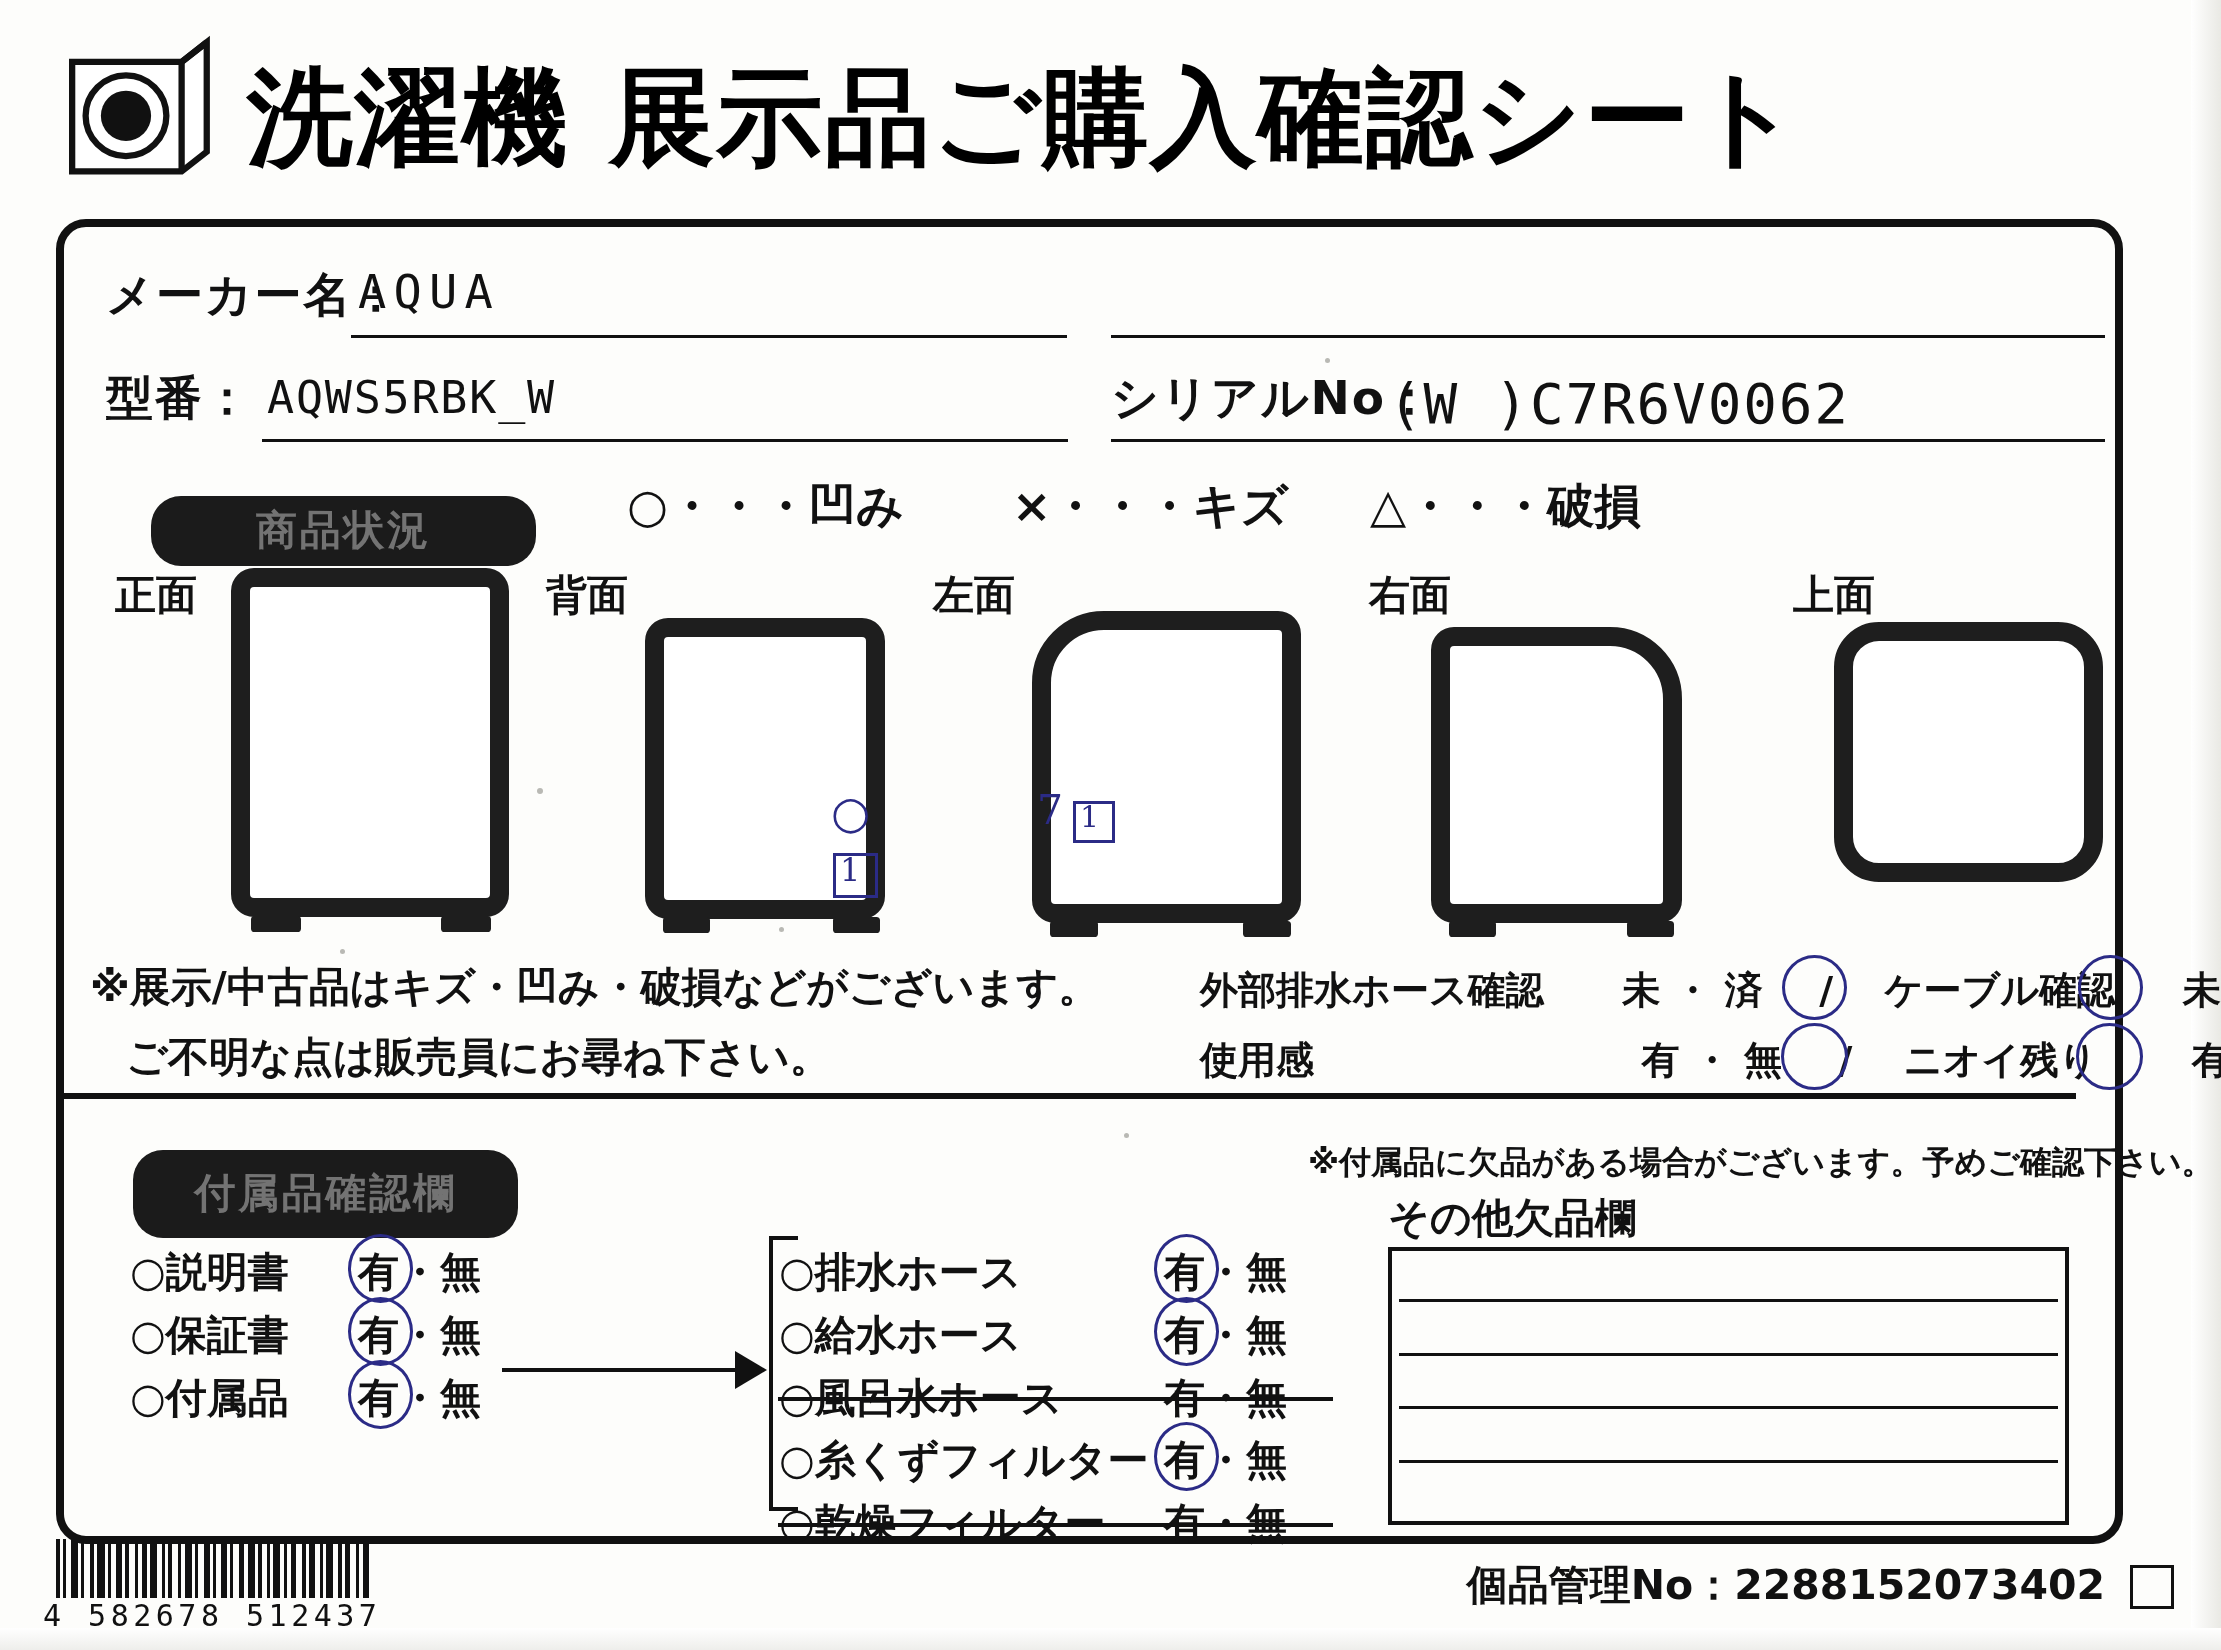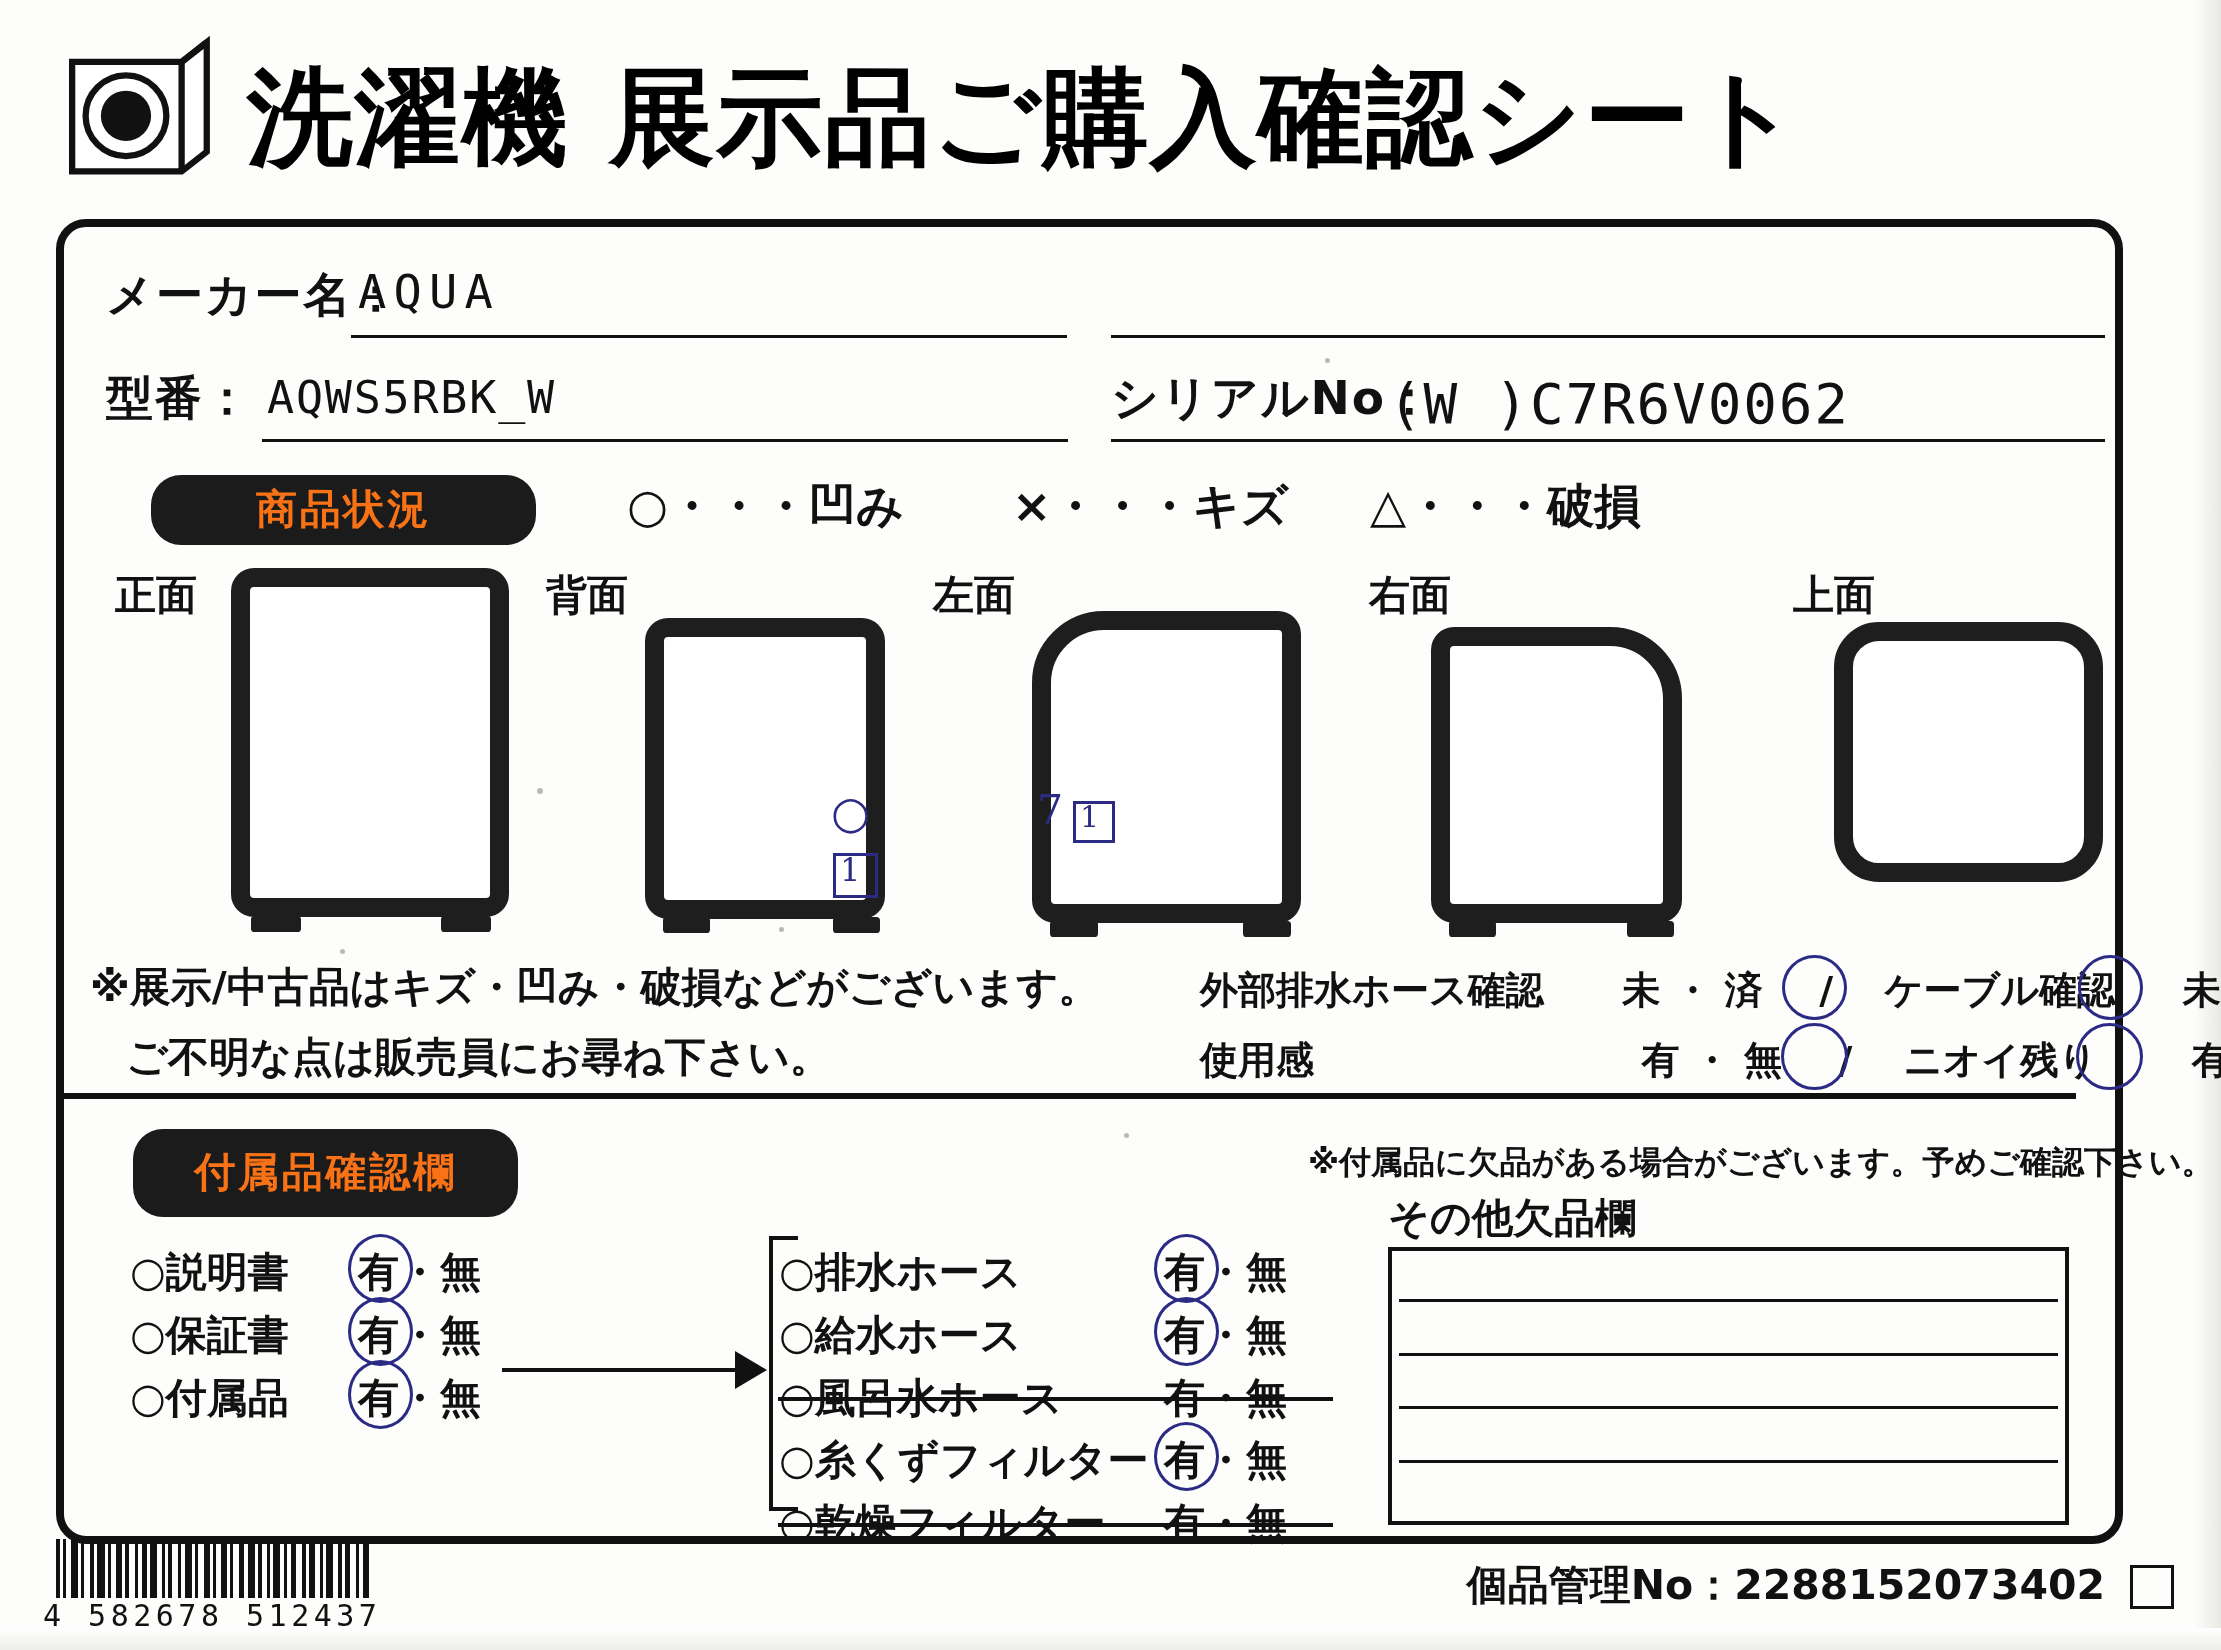--- a/index.html
+++ b/index.html
@@ -105,27 +105,28 @@
   .model-rule  { left: 226px; top: 419px; width: 806px; }
 
   .serial-label { left: 1075px; top: 347px; font-size: 47px; letter-spacing: 1.8px; }
   .serial-value { left: 1352px; top: 351px; font-size: 56px; letter-spacing: 1.8px; }
   .serial-rule  { left: 1075px; top: 419px; width: 994px; }
 
   
   .pill {
     position: absolute;
     background: #1b1b1b;
-    color: #f97316;
+    color: #737373;
     border-radius: 30px;
     font-weight: bold;
     display: flex;
     align-items: center;
     justify-content: center;
     letter-spacing: 2.7px;
+    margin-top: 21px;
   }
   .pill-status { left: 115px; top: 455px; width: 385px; height: 70px; font-size: 41px; }
   .pill-acc    { left: 97px; top: 1109px; width: 385px; height: 88px; font-size: 41px; }
 
   .legend {
     position: absolute;
     top: 455px;
     font-size: 47px;
     font-weight: bold;
     white-space: nowrap;

